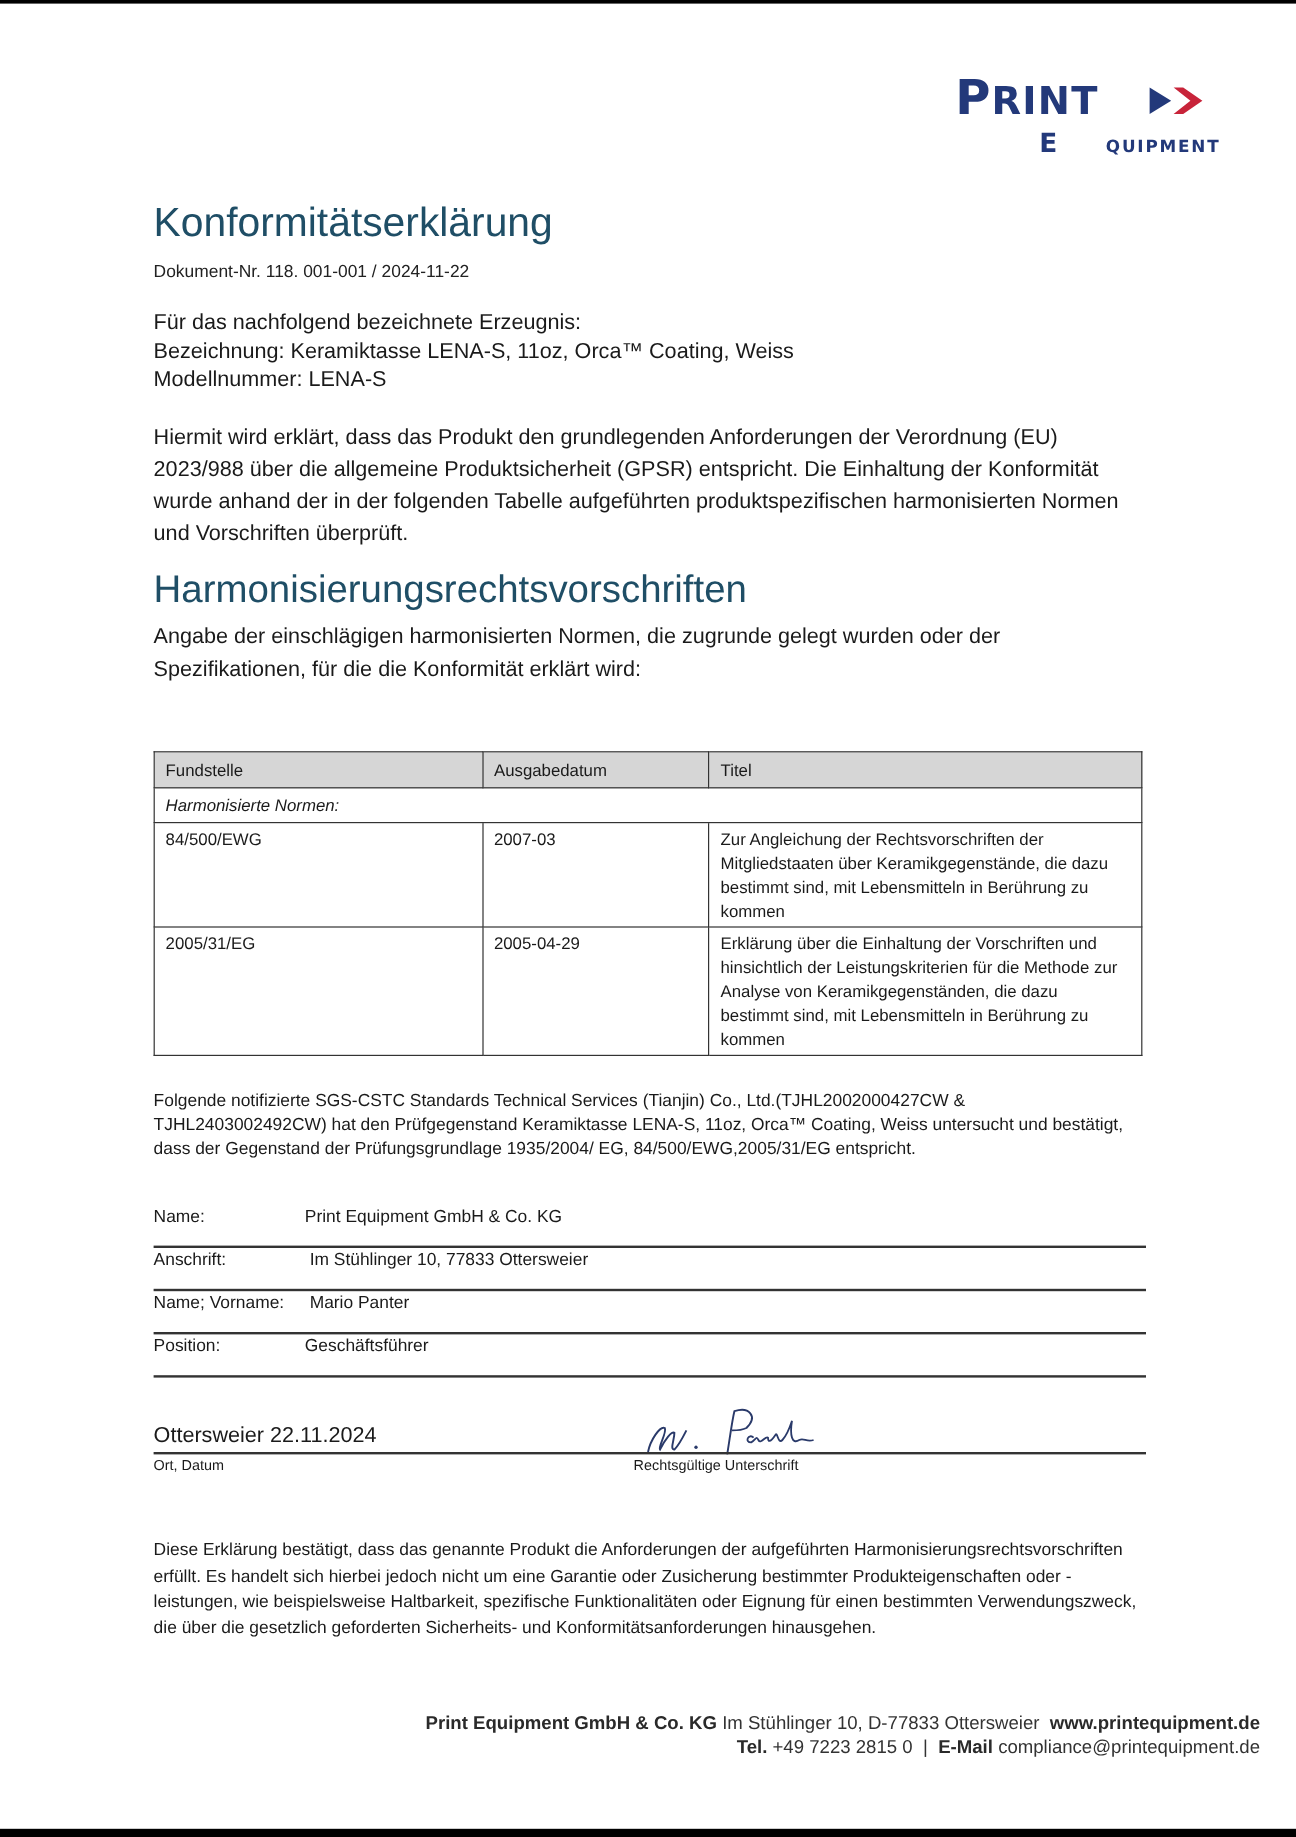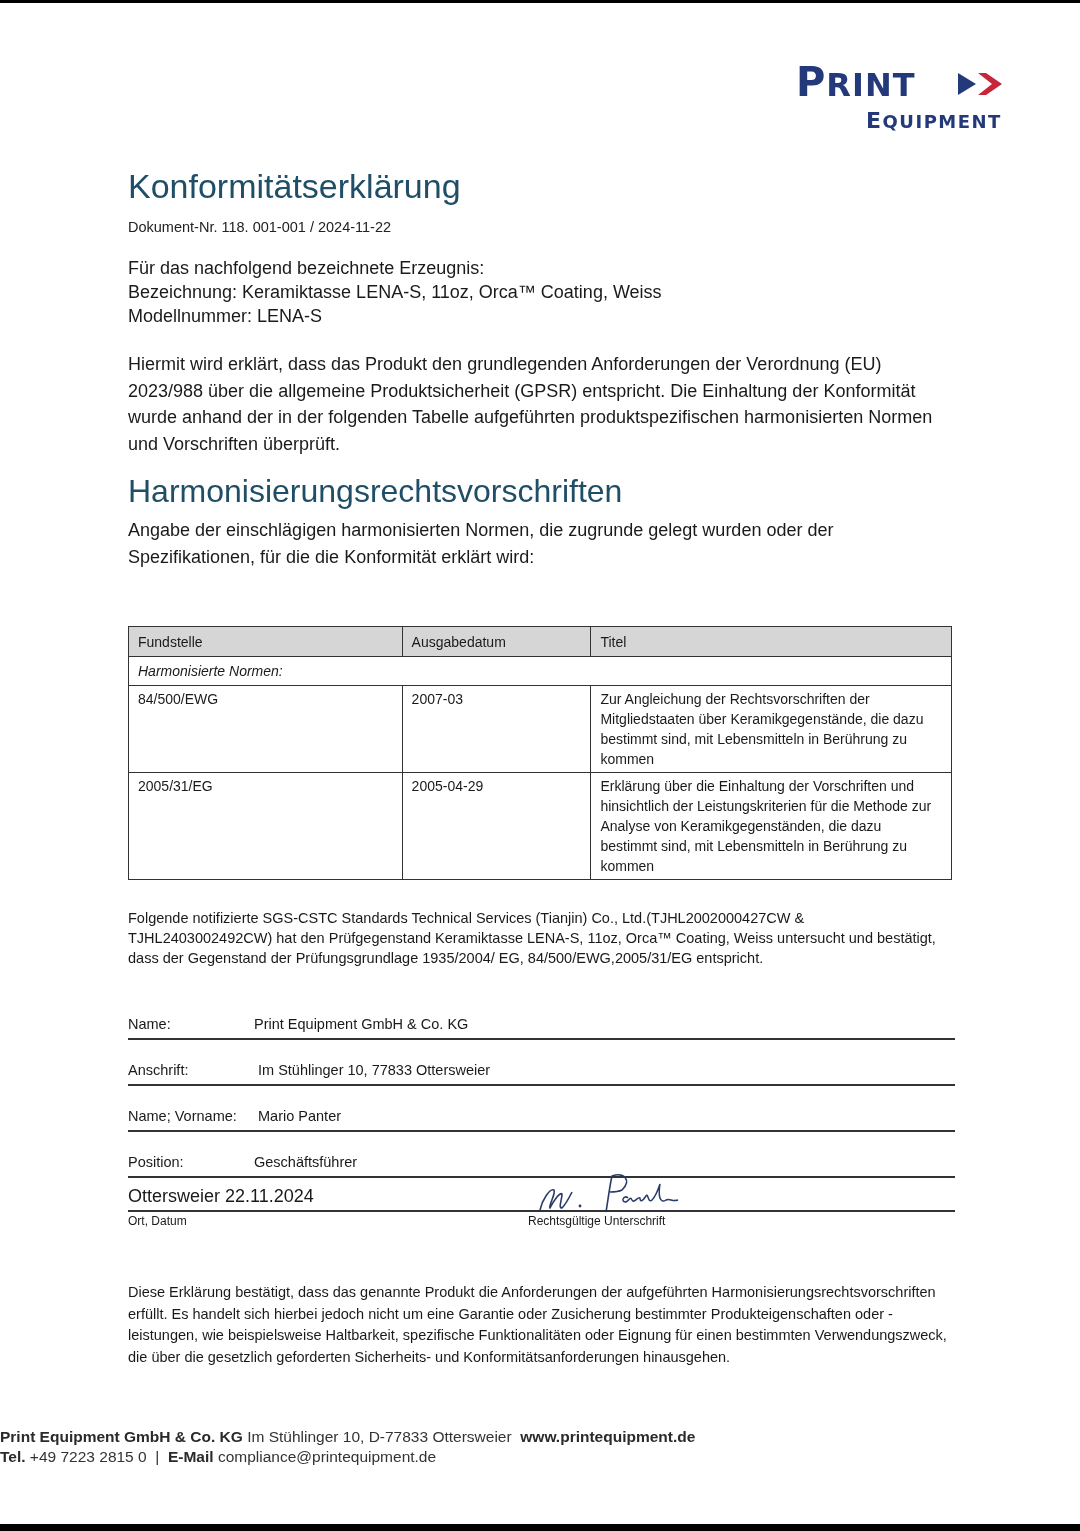--- a/index.html
+++ b/index.html
@@ -11,53 +11,53 @@
     .bar-bottom { position: absolute; left: 0; top: 1524px; width: 1080px; height: 7px; background: #000; }
 
     
     .logo { position: absolute; left: 796px; top: 60px; width: 240px; height: 80px; }
     .logo-print { position: absolute; left: 0; top: 0; font-family: "DejaVu Sans", sans-serif; font-weight: bold;
       color: #23397a; font-size: 40px; letter-spacing: 1px; line-height: 44px; text-align: right; }
     .logo-print .small { font-size: 32px; }
     .logo-arrows { position: absolute; left: 160px; top: 10px; width: 50px; height: 28px; }
     .logo-equip { position: absolute; left: 70px; top: 48px; font-family: "DejaVu Sans", sans-serif; font-weight: bold;
       color: #23397a; font-size: 22px; letter-spacing: 1.5px; line-height: 26px; }
-    .logo-equip .small { font-size: 18px; }
+    .logo-equip .small { font-size: 14px; margin-left: 39px; }
 
     .title { position: absolute; left: 128px; top: 164px; font-size: 34px; color: #1f4e66; font-weight: normal; margin: 0; line-height: 44px; }
     .docnr { position: absolute; left: 128px; top: 219px; font-size: 14.5px; color: #222; }
     .product { position: absolute; left: 128px; top: 256px; font-size: 18px; line-height: 24px; color: #1a1a1a; }
     .product div { white-space: nowrap; }
     .para1 { position: absolute; left: 128px; top: 351px; width: 810px; font-size: 18px; line-height: 26.5px; color: #1a1a1a; margin: 0; }
     .h2 { position: absolute; left: 128px; top: 474px; font-size: 32px; color: #1f4e66; font-weight: normal; margin: 0; line-height: 34px; }
     .para2 { position: absolute; left: 128px; top: 517px; width: 800px; font-size: 18px; line-height: 26.5px; margin: 0; }
 
     table.norms { position: absolute; left: 128px; top: 626px; width: 824px; border-collapse: collapse; font-size: 14px; color: #1a1a1a; }
     table.norms td, table.norms th { border: 1.5px solid #333; padding: 3px 9px; vertical-align: top; text-align: left; font-weight: normal; line-height: 20px; }
     table.norms th { background: #d6d6d6; height: 23px; vertical-align: middle; }
     table.norms td.sub { height: 22px; vertical-align: middle; font-style: italic; }
     col.c1 { width: 274px; } col.c2 { width: 189px; } col.c3 { width: 361px; }
 
     .para3 { position: absolute; left: 128px; top: 908px; width: 820px; font-size: 14.5px; line-height: 20px; margin: 0; }
 
     .info { position: absolute; left: 128px; top: 1006px; width: 827px; }
-    .info-row { height: 32px; border-bottom: 2px solid #333; display: flex; align-items: flex-end; padding-bottom: 0; font-size: 14.5px; margin-bottom: 12px; }
+    .info-row { height: 32px; border-bottom: 2px solid #333; display: flex; padding-bottom: 0; font-size: 14.5px; margin-bottom: 2px; }
     .info-row .lbl { width: 126px; padding-bottom: 6px; }
     .info-row .val { padding-bottom: 6px; }
 
     .sig-area { position: absolute; left: 128px; top: 1170px; width: 827px; height: 60px; }
     .place-date { position: absolute; left: 0; top: 16px; font-size: 18px; }
     .sig-line { position: absolute; left: 0; top: 40px; width: 827px; height: 0; border-top: 2px solid #333; }
     .ort-label { position: absolute; left: 0; top: 44px; font-size: 12px; }
     .sig-label { position: absolute; left: 400px; top: 44px; font-size: 12px; }
     .signature { position: absolute; left: 404px; top: 0; width: 150px; height: 44px; }
 
     .para4 { position: absolute; left: 128px; top: 1282px; width: 830px; font-size: 14.5px; line-height: 21.5px; margin: 0; }
 
-    .footer { position: absolute; left: 0; top: 1427px; width: 1050px; text-align: left; font-size: 15.5px; color: #333; line-height: 20px; }
+    .footer { position: absolute; left: 0; top: 1427px; width: 1050px; text-align: right; font-size: 15.5px; color: #333; line-height: 20px; }
     .footer b { color: #2a2a2a; }
   </style>
 </head>
 <body>
 
 <div class="bar-top"></div>
 
 <div class="logo">
   <div class="logo-print">P<span class="small">RINT</span></div>
   <svg class="logo-arrows" viewBox="0 0 50 28">

